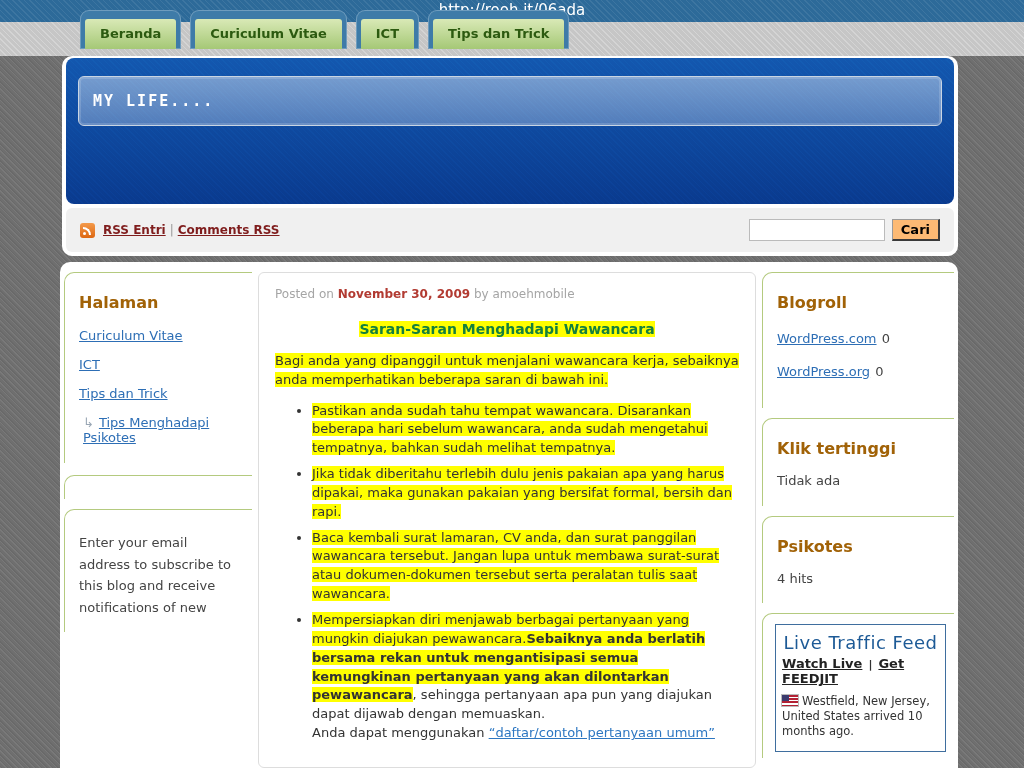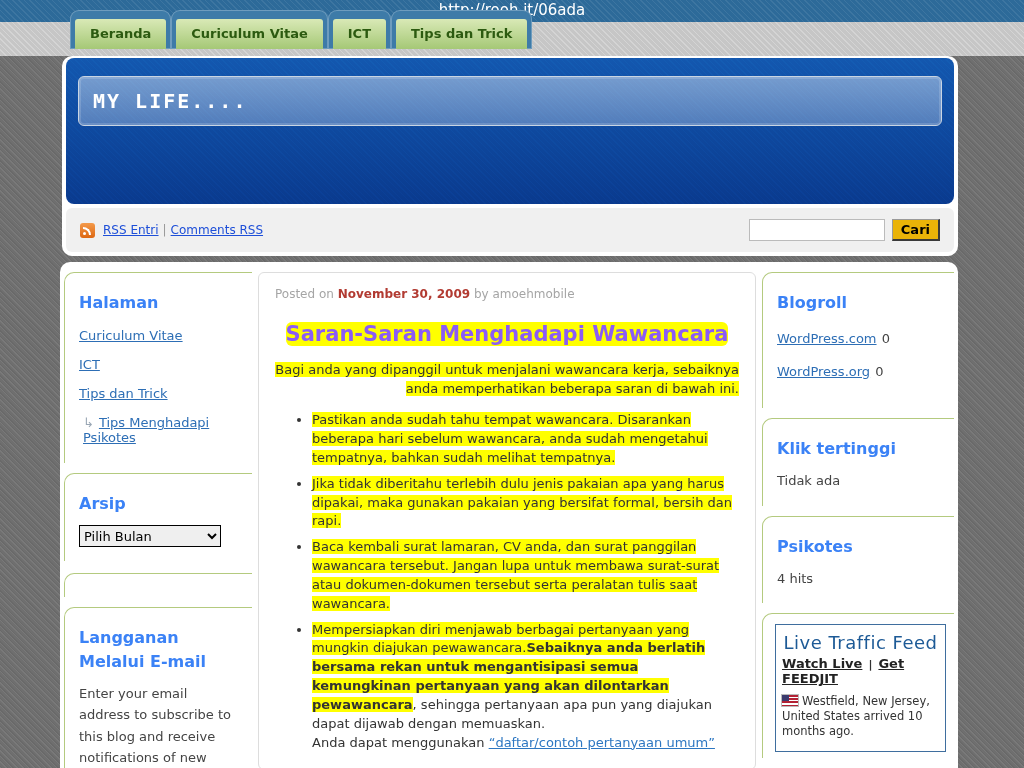--- a/index.html
+++ b/index.html
@@ -16,21 +16,21 @@
     background-color:#2d6a99;
     background-image:repeating-linear-gradient(45deg, rgba(255,255,255,.08) 0 1px, transparent 1px 4px);
     color:#fff; font-size:15px; text-align:center; line-height:21px;
   }
   .band {
     position:absolute; top:22px; left:0; width:1024px; height:34px;
     background-color:#c6c6c6;
     background-image:repeating-linear-gradient(45deg, rgba(255,255,255,.25) 0 1px, transparent 1px 4px);
   }
   
-  .tabs { position:absolute; top:10px; left:70px; display:flex; }
+  .tabs { position:absolute; top:10px; left:80px; display:flex; gap:9px; }
   .tab {
     background:#3e7ba8; border-radius:9px 9px 0 0; padding:9px 5px 0 5px;
     box-shadow:0 0 0 1px rgba(255,255,255,.25) inset;
   }
   .tab-label {
     display:block; background:linear-gradient(#d9e9b6, #a5c876);
     color:#2c5a10; font-size:13px; font-weight:bold;
     padding:7px 15px 8px 15px; border-radius:3px 3px 0 0; white-space:nowrap;
   }
   
@@ -47,77 +47,77 @@
     padding:18px 12px 0 12px;
   }
   .title-box {
     height:50px; border:1px solid #c9d5e3; border-radius:6px;
     background:linear-gradient(rgba(255,255,255,.42), rgba(255,255,255,.28));
     box-shadow:0 0 0 2px rgba(255,255,255,.15) inset;
     display:flex; align-items:center; padding-left:14px;
   }
   .site-title {
     font-family:"DejaVu Sans Mono", monospace;
-    font-size:20px; font-weight:bold; letter-spacing:2px; color:#fff;
+    font-size:15px; font-weight:bold; letter-spacing:2px; color:#fff;
   }
   .meta-bar {
     margin-top:4px; height:44px; background:#f0f0f0; border-radius:6px;
     display:flex; align-items:center; padding:0 14px;
   }
   .rss-icon { width:15px; height:15px; border-radius:3px;
     background:linear-gradient(#f49a4a,#dd6712); position:relative; flex:0 0 auto; }
   .rss-icon::before { content:""; position:absolute; left:3px; bottom:3px; width:3px; height:3px;
     border-radius:50%; background:#fff; }
   .rss-icon::after { content:""; position:absolute; left:3px; bottom:3px; width:6px; height:6px;
     border-top:2px solid #fff; border-right:2px solid #fff; border-radius:0 100% 0 0; }
   .meta-links { margin-left:8px; font-size:12px; color:#888; }
-  .meta-links a { color:#1d4ed8; text-decoration:underline; }
+  .meta-links a { color:#7f1d1d; text-decoration:underline;font-weight:bold; }
   .meta-sep { margin:0 4px; color:#999; }
   .search-area { margin-left:auto; display:flex; align-items:center; gap:7px; }
   .search-input { width:136px; height:22px; border:1px solid #bbb; background:#fff; font-size:12px; padding:0 4px; }
   .search-btn {
-    background:#eab308; border:1px solid #9a9a9a; border-right:2px solid #3a3a3a; border-bottom:2px solid #3a3a3a;
+    background:#fdba74; border:1px solid #9a9a9a; border-right:2px solid #3a3a3a; border-bottom:2px solid #3a3a3a;
     font-family:"DejaVu Sans", sans-serif; font-size:13px; font-weight:bold; color:#000;
     padding:2px 8px; cursor:pointer;
   }
   
   .content-wrap {
     position:absolute; top:262px; left:60px; width:898px; height:506px;
     background:#fff; border-radius:10px 10px 0 0; display:flex; overflow:hidden;
   }
   .col-left  { width:196px; flex:0 0 auto; }
   .col-main  { width:502px; flex:0 0 auto; }
   .col-right { width:200px; flex:0 0 auto; }
   .widget {
     margin:10px 4px 0 4px; background:#fff;
     border-top:1px solid #b4ca7f; border-left:1px solid #b4ca7f;
     border-radius:10px 0 0 0; padding:12px 12px 14px 14px;
   }
-  .widget h3 { color:#3b82f6; font-size:16px; font-weight:bold; margin:6px 0 10px 0; line-height:1.45; }
+  .widget h3 { color:#a16207; font-size:16px; font-weight:bold; margin:6px 0 10px 0; line-height:1.45; }
   .widget a { color:#2d6eb5; font-size:13px; text-decoration:underline; }
   .w-link { display:block; margin:14px 0; }
   .sub-link { margin:14px 0 4px 4px; font-size:13px; }
   .sub-arrow { color:#9aa7b5; font-size:13px; margin-right:5px; }
   .widget-empty { height:24px; padding:0; margin-top:12px; }
   .widget p { font-size:13px; color:#444; line-height:1.65; margin-top:10px; }
   .arsip-select { width:142px; font-size:13px; height:22px; border:1px solid #000; font-family:"DejaVu Sans", sans-serif; }
   
   .post-box {
     margin:10px 2px 0 2px; border:1px solid #ddd; border-radius:6px;
     padding:14px 16px 10px 16px; min-height:496px; background:#fff;
   }
   .post-title { font-size:15px; font-weight:bold; margin-bottom:9px; }
   .post-title a { color:#2373b9; text-decoration:underline; }
   .post-meta { font-size:12px; color:#a5a5a5; padding-bottom:10px; }
   .post-date { color:#b23b32; font-weight:bold;text-align:center; }
   .post-subtitle { text-align:center; margin:8px 0 12px 0; }
-  .post-subtitle span { background:#ffff00; color:#8b5cf6; font-weight:bold; font-size:21px;border-radius:6px; }
+  .post-subtitle span { background:#ffff00; color:#15803d; font-weight:bold; font-size:14px; }
   .post-body { font-size:13px; color:#333; line-height:1.45; }
   .hl { background:#ffff00; }
-  .post-intro { margin-bottom:10px;text-align:right; }
+  .post-intro { margin-bottom:10px; }
   .post-body ul { margin:12px 0 0 37px; }
   .post-body li { margin-bottom:7px; }
   .post-body a { color:#2d77c2; text-decoration:underline; }
   .b { font-weight:bold; }
   
   .feed-box {
     margin:2px 4px 0 6px; border:1px solid #3f6e9e; background:#fff; padding:7px 6px;
   }
   .feed-title { color:#1d5a96; font-size:18px; text-align:center; font-weight:normal; letter-spacing:.5px; }
   .feed-links { text-align:left; font-size:11px; font-weight:bold; margin:3px 0 8px 0; color:#333; }
@@ -175,29 +175,22 @@
   <aside class="col-left">
     <div class="widget">
       <h3>Halaman</h3>
       <a href="#" class="w-link">Curiculum Vitae</a>
       <a href="#" class="w-link">ICT</a>
       <a href="#" class="w-link">Tips dan Trick</a>
       <div class="sub-link">
         <span class="sub-arrow">↳</span><a href="#">Tips Menghadapi Psikotes</a>
       </div>
     </div>
-    <div class="widget">
-      <h3>Arsip</h3>
-      <select class="arsip-select">
-        <option>Pilih Bulan</option>
-      </select>
-    </div>
     <div class="widget widget-empty"></div>
     <div class="widget">
-      <h3>Langganan Melalui E-mail</h3>
       <p>Enter your email address to subscribe to this blog and receive notifications of new</p>
     </div>
   </aside>
 
   <main class="col-main">
     <article class="post-box">
       <div class="post-meta">
         <span>Posted on </span><span class="post-date">November 30, 2009</span><span> by amoehmobile</span>
       </div>
       <div class="post-body">

